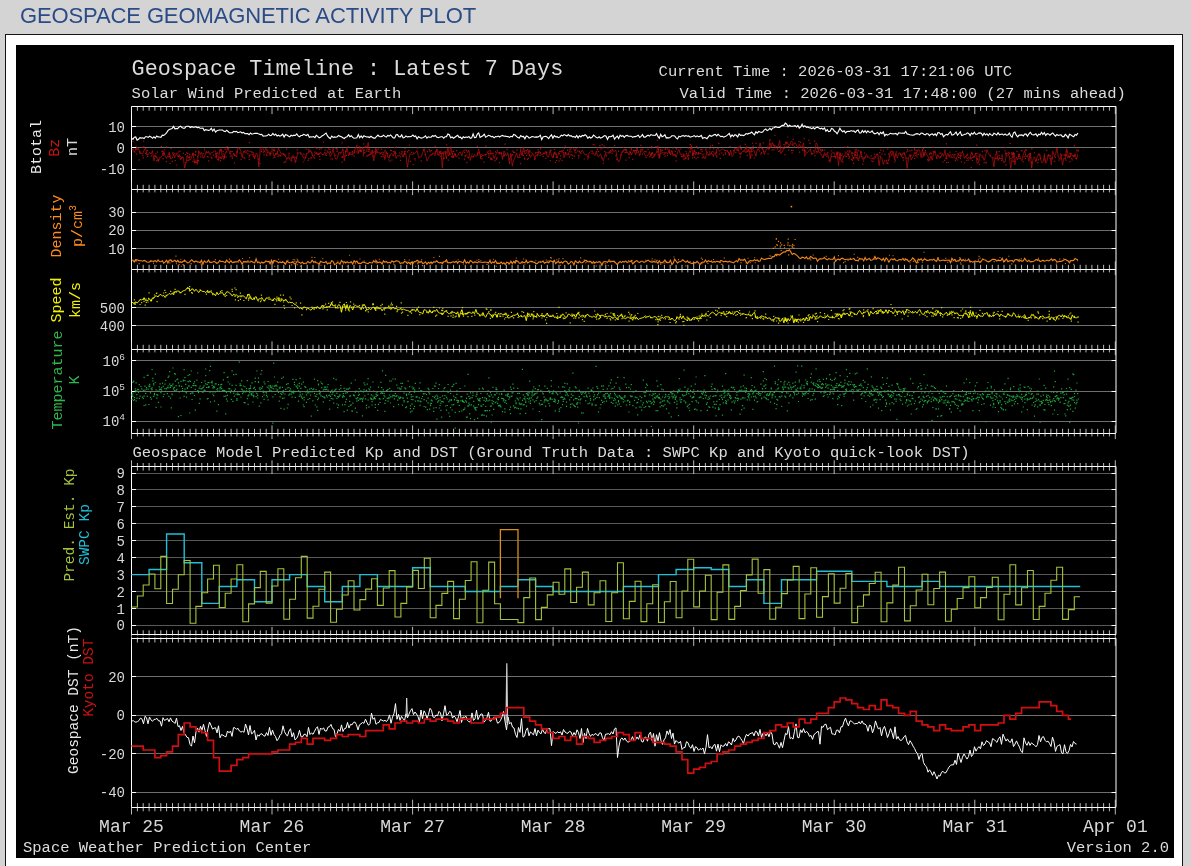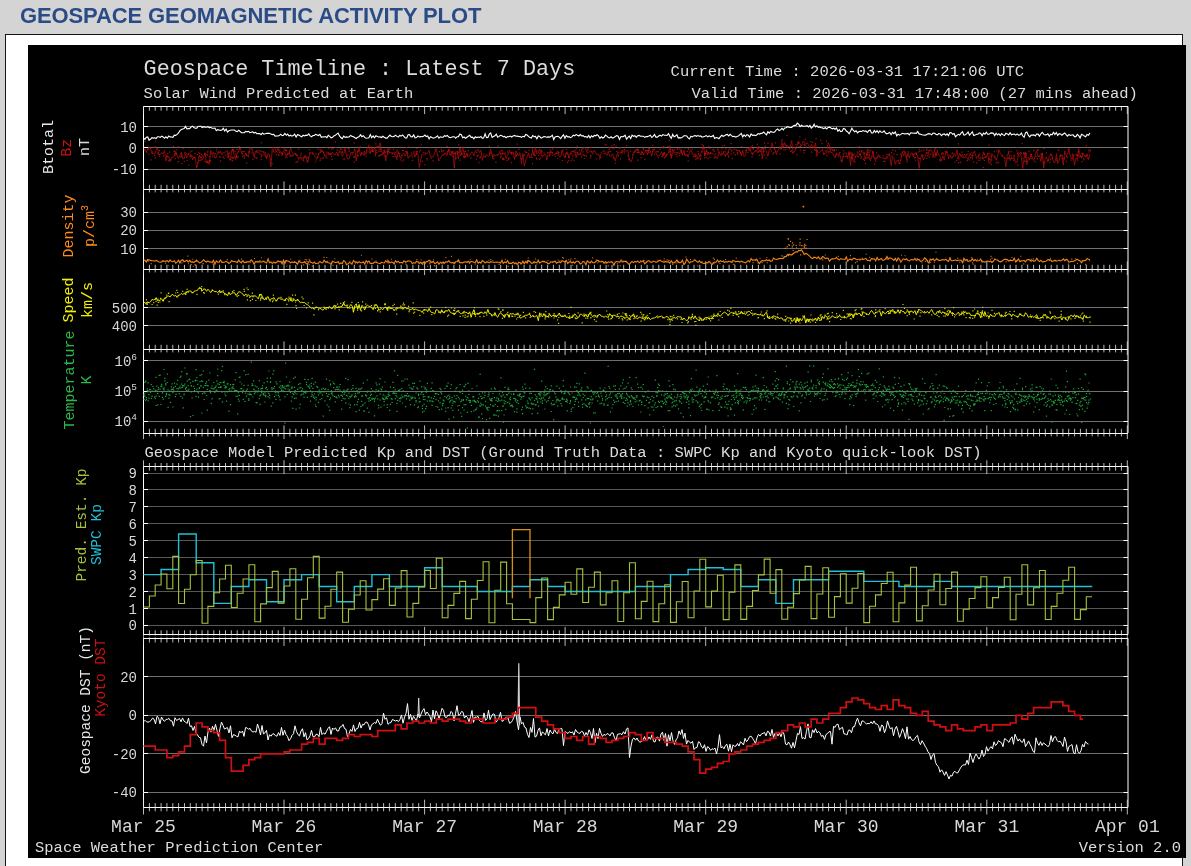--- a/index.html
+++ b/index.html
@@ -1,17 +1,17 @@
 <!DOCTYPE html>
 <html><head><meta charset="utf-8"><style>
 html,body{margin:0;padding:0;width:1191px;height:866px;background:#d4d4d4;overflow:hidden}
 body{font-family:"Liberation Sans",sans-serif;position:relative}
-.hdr{position:absolute;left:20px;top:3px;color:#2b4b87;font-weight:bold;font-size:22px;letter-spacing:-0.12px;white-space:nowrap}
+.hdr{position:absolute;left:20px;top:3px;color:#2b4b87;font-weight:normal;font-size:22px;letter-spacing:-0.12px;white-space:nowrap}
 .box{position:absolute;left:4.5px;top:34px;width:1178px;height:845px;background:#fff;border:1.5px solid #151515;box-sizing:border-box}
-.chart{position:absolute;left:28px;top:45px;width:944px;height:813px}
+.chart{position:absolute;left:16px;top:45px;width:944px;height:813px}
 </style></head><body>
 <div class="hdr">GEOSPACE GEOMAGNETIC ACTIVITY PLOT</div>
 <div class="box"></div>
 <div class="chart"><svg width="1158" height="813" viewBox="0 0 1158 813">
       <rect x="0" y="0" width="1158" height="813" fill="#000"></rect>
       <line x1="115.5" y1="61.5" x2="115.5" y2="388.0" stroke="#ffffff" stroke-width="1.0"></line>
       <line x1="1100.0" y1="61.5" x2="1100.0" y2="388.0" stroke="#ffffff" stroke-width="1.0"></line>
       <line x1="115.5" y1="421.4" x2="115.5" y2="589.5" stroke="#ffffff" stroke-width="1.0"></line>
       <line x1="1100.0" y1="421.4" x2="1100.0" y2="589.5" stroke="#ffffff" stroke-width="1.0"></line>
       <line x1="115.5" y1="593.3" x2="115.5" y2="762.3" stroke="#ffffff" stroke-width="1.0"></line>

